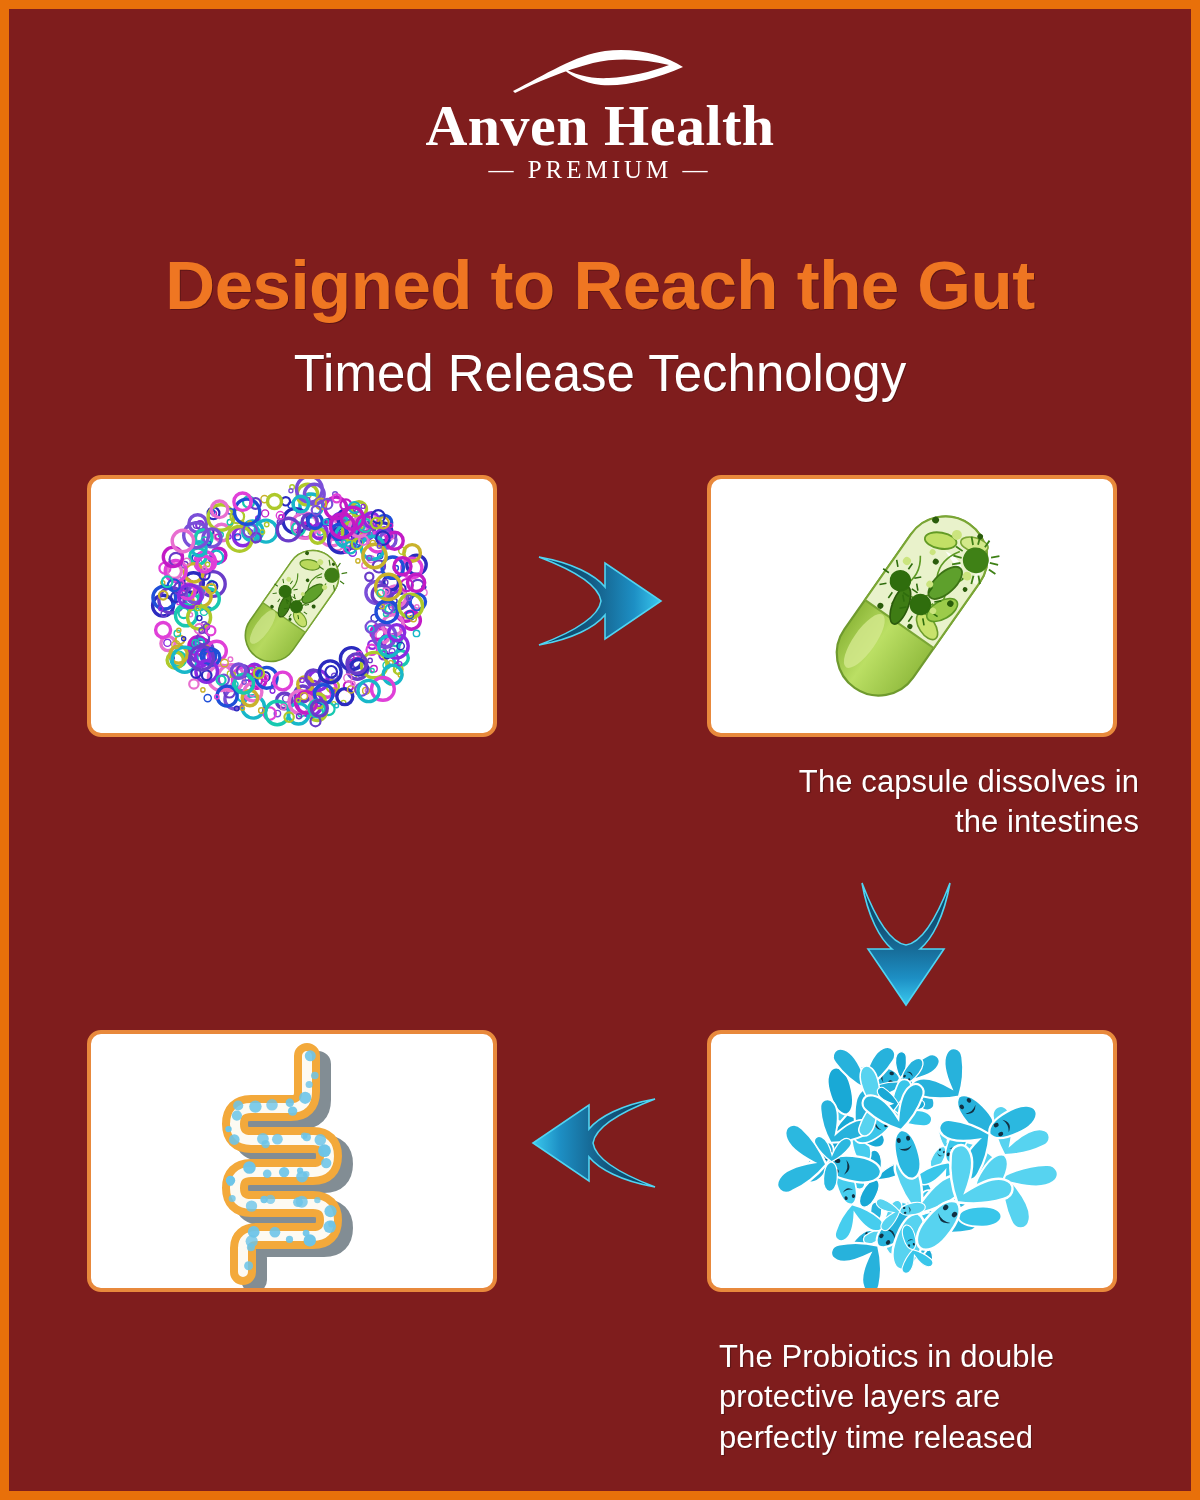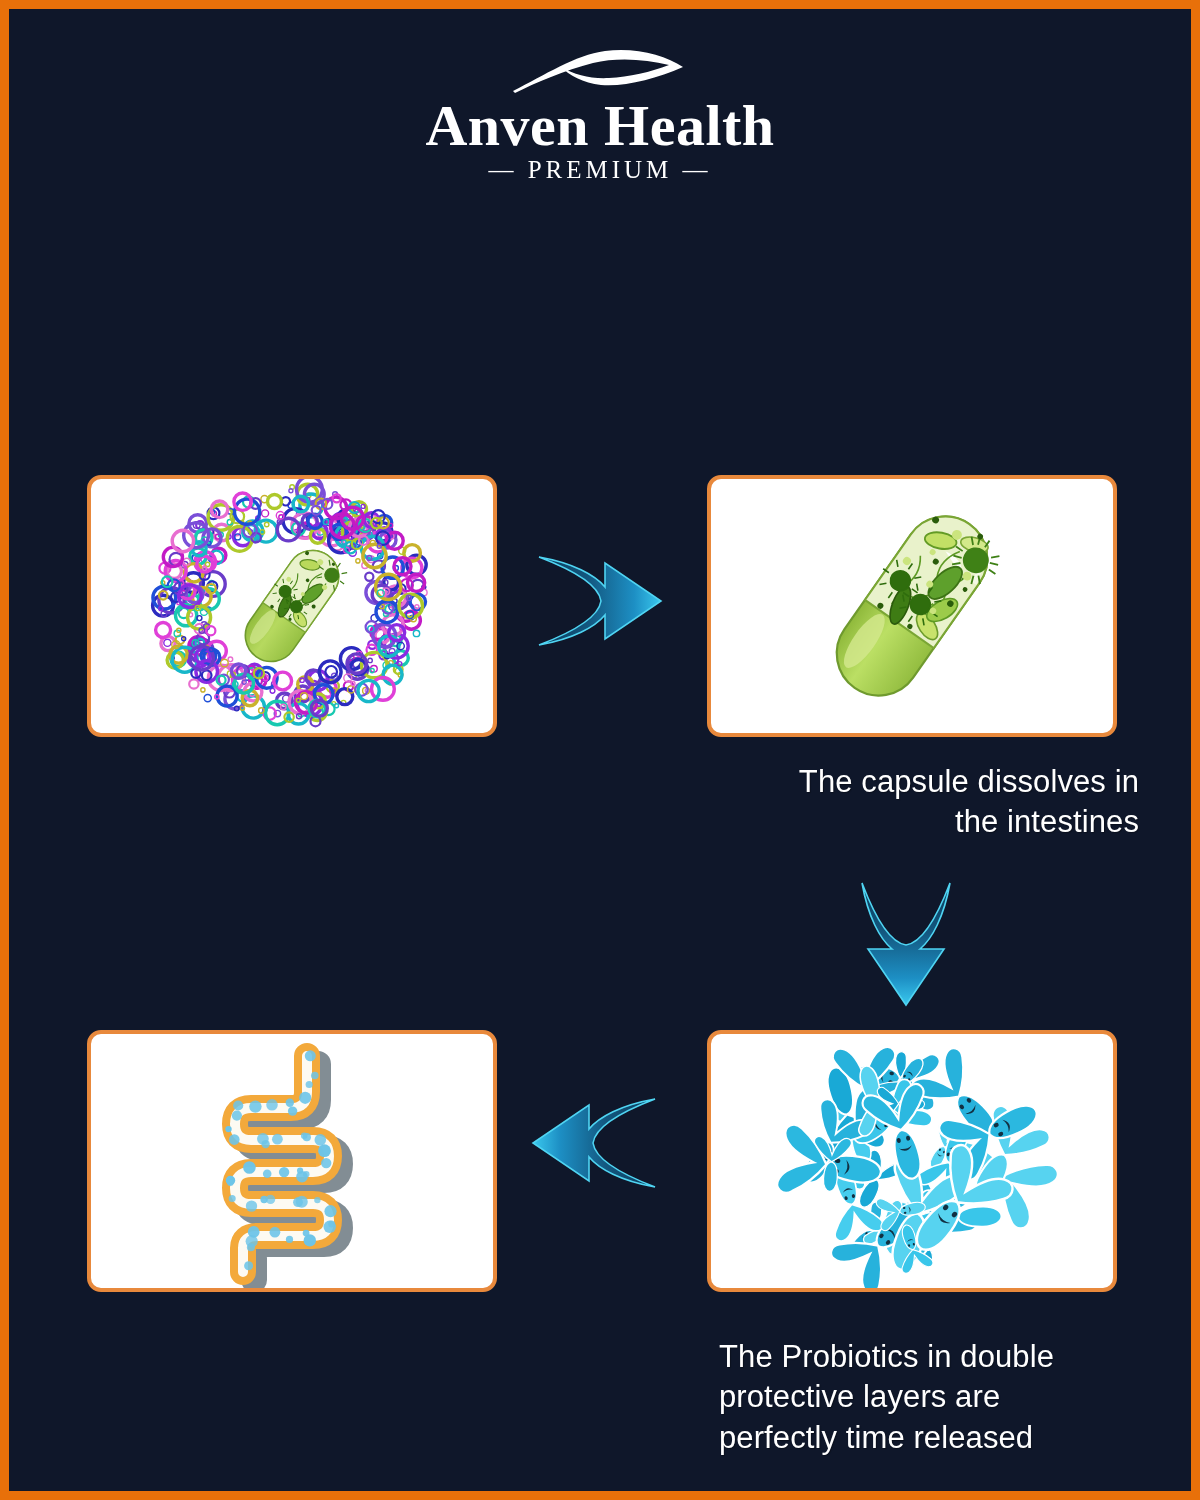--- a/index.html
+++ b/index.html
@@ -6,21 +6,21 @@
   body{
     width:1200px;height:1500px;
     background:#e8700a;
     font-family:"Liberation Sans", sans-serif;
     overflow:hidden;
   }
   #page{
     position:absolute;
     left:9px;top:9px;
     width:1182px;height:1482px;
-    background:#0f172a;
+    background:#7f1d1d;
     overflow:hidden;
   }
 
   
   #logo-block{
     position:absolute;left:0;top:36px;width:1182px;
     text-align:center;
   }
   #leaf-icon{display:block;margin:0 auto 2px auto;}
   #brand-name{
@@ -95,20 +95,22 @@
     <svg id="leaf-icon" width="190" height="50" viewBox="0 0 190 50">
       <path d="M8 46 C 40 30, 70 10, 100 6 C 130 2, 160 10, 178 22
                C 150 34, 120 42, 96 40 C 78 38, 64 30, 56 22
                C 70 30, 86 34, 104 33 C 124 32, 146 27, 164 20
                C 140 14, 112 12, 88 18 C 60 25, 30 38, 10 48 Z" fill="#ffffff"></path>
     </svg>
     <div id="brand-name">Anven Health</div>
     <div id="brand-sub">— PREMIUM —</div>
   </div>
 
+  <div id="headline">Designed to Reach the Gut</div>
+  <div id="subheadline">Timed Release Technology</div>
 
   <div class="panel" id="panel-1">
     <svg width="402" height="254" viewBox="0 0 402 254">
       <g id="ring-circles" fill="none" stroke-width="4">
           <circle cx="309.9" cy="179.0" r="7.4" stroke="#18c9b0" stroke-width="3.4"></circle>
           <circle cx="127.8" cy="76.3" r="7.1" stroke="#c21bc6" stroke-width="3.4"></circle>
           <circle cx="291.9" cy="52.9" r="9.0" stroke="#2b2bbf" stroke-width="3.4"></circle>
           <circle cx="174.3" cy="197.6" r="4.4" stroke="#2b2bbf" stroke-width="2.2"></circle>
           <circle cx="111.9" cy="97.7" r="2.5" stroke="#e040d8" stroke-width="1.4"></circle>
           <circle cx="268.2" cy="52.5" r="2.3" stroke="#18c9b0" stroke-width="1.4"></circle>

